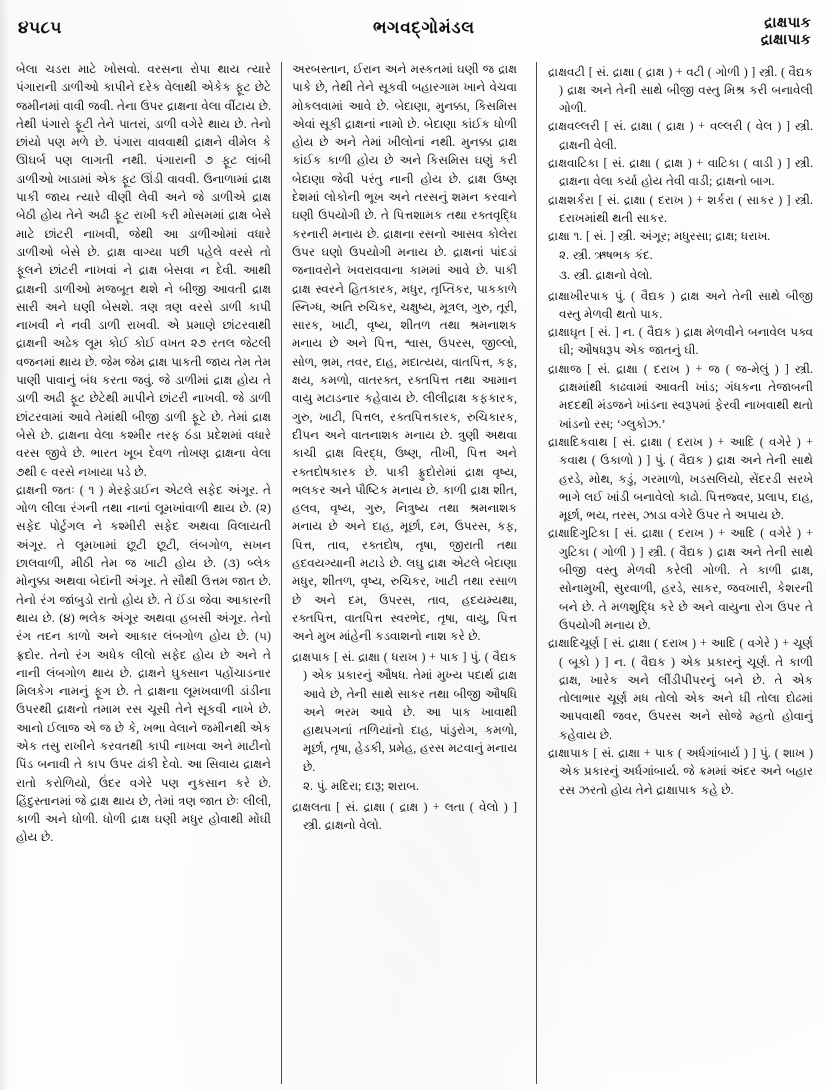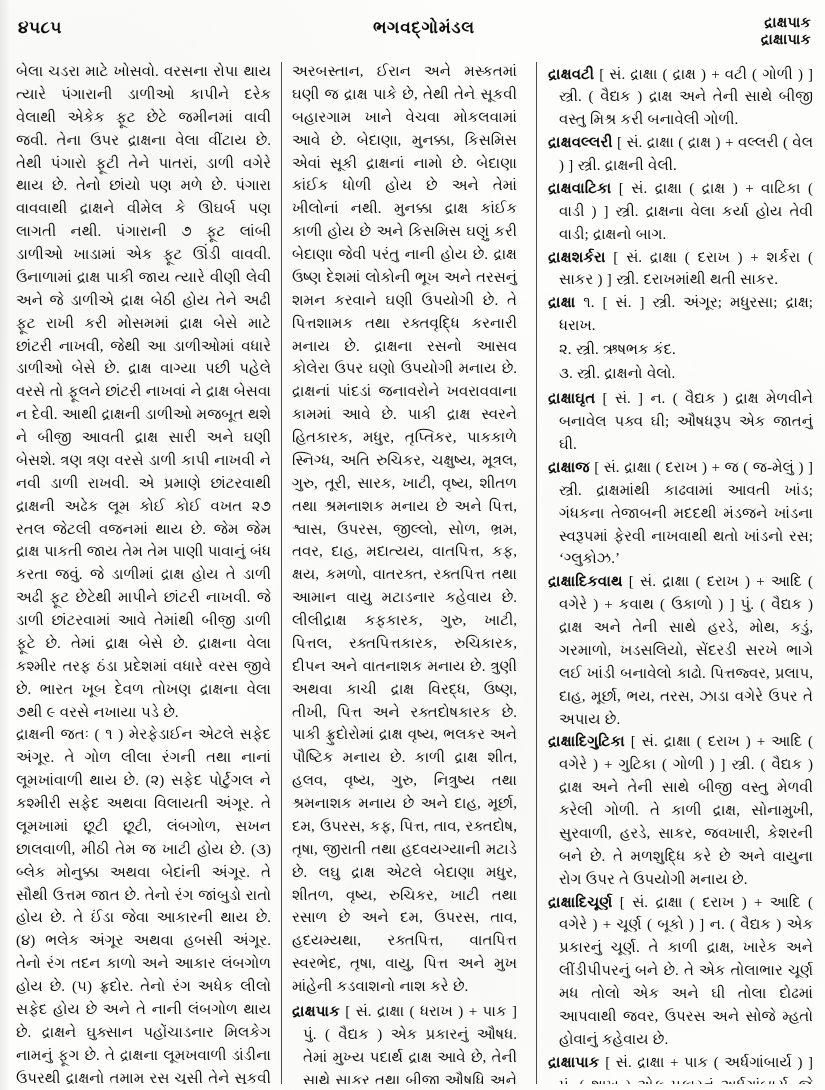--- a/index.html
+++ b/index.html
@@ -73,21 +73,21 @@
     left: 16px;
     right: 12px;
     top: 60px;
     bottom: 6px;
     display: flex;
     gap: 0;
   }
   .column {
     position: relative;
     box-sizing: border-box;
-    font-size: 15px;
+    font-size: 12px;
     line-height: 1.525;
     text-align: justify;
     text-justify: inter-word;
     word-spacing: .6px;
     overflow: hidden;
   }
   .col-1 { width: 266px; padding-right: 11px; }
   .col-2 { width: 255px; padding-left: 10px; padding-right: 20px; }
   .col-3 { width: 276px; padding-left: 11px; }
 
@@ -110,21 +110,21 @@
   p.para + p.para { margin-top: 0; }
 
   .entry {
     margin: 0;
     padding-left: 11px;
     text-indent: -11px;
     margin-top: 2.5px;
   }
   .entry + .entry { margin-top: 0; }
   .entry .hw {
-    font-weight: 700;
+    font-weight: 400;
     letter-spacing: .1px;
   }
   .sense {
     margin: 0;
     padding-left: 11px;
     text-indent: 0;
     margin-top: 1px;
   }
 
   
@@ -181,20 +181,21 @@
     </div>
     <div class="column col-3">
       <div class="col-body">
           <p class="entry"><span class="hw">દ્રાક્ષવટી</span><span> [ સં. દ્રાક્ષા ( દ્રાક્ષ ) + વટી ( ગોળી ) ] સ્ત્રી. ( વૈદ્યક ) દ્રાક્ષ અને તેની સાથે બીજી વસ્તુ મિશ્ર કરી બનાવેલી ગોળી.</span></p>
           <p class="entry"><span class="hw">દ્રાક્ષવલ્લરી</span><span> [ સં. દ્રાક્ષા ( દ્રાક્ષ ) + વલ્લરી ( વેલ ) ] સ્ત્રી. દ્રાક્ષની વેલી.</span></p>
           <p class="entry"><span class="hw">દ્રાક્ષવાટિકા</span><span> [ સં. દ્રાક્ષા ( દ્રાક્ષ ) + વાટિકા ( વાડી ) ] સ્ત્રી. દ્રાક્ષના વેલા કર્યા હોય તેવી વાડી; દ્રાક્ષનો બાગ.</span></p>
           <p class="entry"><span class="hw">દ્રાક્ષશર્કરા</span><span> [ સં. દ્રાક્ષા ( દરાખ ) + શર્કરા ( સાકર ) ] સ્ત્રી. દરાખમાંથી થતી સાકર.</span></p>
           <p class="entry"><span class="hw">દ્રાક્ષા</span><span> ૧. [ સં. ] સ્ત્રી. અંગૂર; મધુરસા; દ્રાક્ષ; ધરાખ.</span></p>
           <p class="sense">૨. સ્ત્રી. ઋષભક કંદ.</p>
           <p class="sense">૩. સ્ત્રી. દ્રાક્ષનો વેલો.</p>
+          <p class="entry"><span class="hw">દ્રાક્ષાખીરપાક</span><span> પું. ( વૈદ્યક ) દ્રાક્ષ અને તેની સાથે બીજી વસ્તુ મેળવી થતો પાક.</span></p>
           <p class="entry"><span class="hw">દ્રાક્ષાઘૃત</span><span> [ સં. ] ન. ( વૈદ્યક ) દ્રાક્ષ મેળવીને બનાવેલ પક્વ ઘી; ઔષધરૂપ એક જાતનું ઘી.</span></p>
           <p class="entry"><span class="hw">દ્રાક્ષાજ</span><span> [ સં. દ્રાક્ષા ( દરાખ ) + જ ( જ-મેલું ) ] સ્ત્રી. દ્રાક્ષમાંથી કાઢવામાં આવતી ખાંડ; ગંધકના તેજાબની મદદથી મંડજને ખાંડના સ્વરૂપમાં ફેરવી નાખવાથી થતો ખાંડનો રસ; ‘ગ્લુકોઝ.’</span></p>
           <p class="entry"><span class="hw">દ્રાક્ષાદિકવાથ</span><span> [ સં. દ્રાક્ષા ( દરાખ ) + આદિ ( વગેરે ) + કવાથ ( ઉકાળો ) ] પું. ( વૈદ્યક ) દ્રાક્ષ અને તેની સાથે હરડે, મોથ, કડું, ગરમાળો, ખડસલિયો, સેંદરડી સરખે ભાગે લઈ ખાંડી બનાવેલો કાઢો. પિત્તજ્વર, પ્રલાપ, દાહ, મૂર્છા, ભય, તરસ, ઝાડા વગેરે ઉપર તે અપાય છે.</span></p>
           <p class="entry"><span class="hw">દ્રાક્ષાદિગુટિકા</span><span> [ સં. દ્રાક્ષા ( દરાખ ) + આદિ ( વગેરે ) + ગુટિકા ( ગોળી ) ] સ્ત્રી. ( વૈદ્યક ) દ્રાક્ષ અને તેની સાથે બીજી વસ્તુ મેળવી કરેલી ગોળી. તે કાળી દ્રાક્ષ, સોનામુખી, સુરવાળી, હરડે, સાકર, જવખારી, કેશરની બને છે. તે મળશુદ્ધિ કરે છે અને વાયુના રોગ ઉપર તે ઉપયોગી મનાય છે.</span></p>
           <p class="entry"><span class="hw">દ્રાક્ષાદિચૂર્ણ</span><span> [ સં. દ્રાક્ષા ( દરાખ ) + આદિ ( વગેરે ) + ચૂર્ણ ( બૂકો ) ] ન. ( વૈદ્યક ) એક પ્રકારનું ચૂર્ણ. તે કાળી દ્રાક્ષ, ખારેક અને લીંડીપીપરનું બને છે. તે એક તોલાભાર ચૂર્ણ મધ તોલો એક અને ઘી તોલા દોઢમાં આપવાથી જવર, ઉપરસ અને સોજે મ્હતો હોવાનું કહેવાય છે.</span></p>
           <p class="entry"><span class="hw">દ્રાક્ષાપાક</span><span> [ સં. દ્રાક્ષા + પાક ( અર્ધગાંબાર્ય ) ] પું. ( શાખ ) એક પ્રકારનું અર્ધગાંબાર્ય. જે ક્રમમાં અંદર અને બહાર રસ ઝરતો હોય તેને દ્રાક્ષાપાક કહે છે.</span></p>
         </div>
     </div>
   </div>
 

